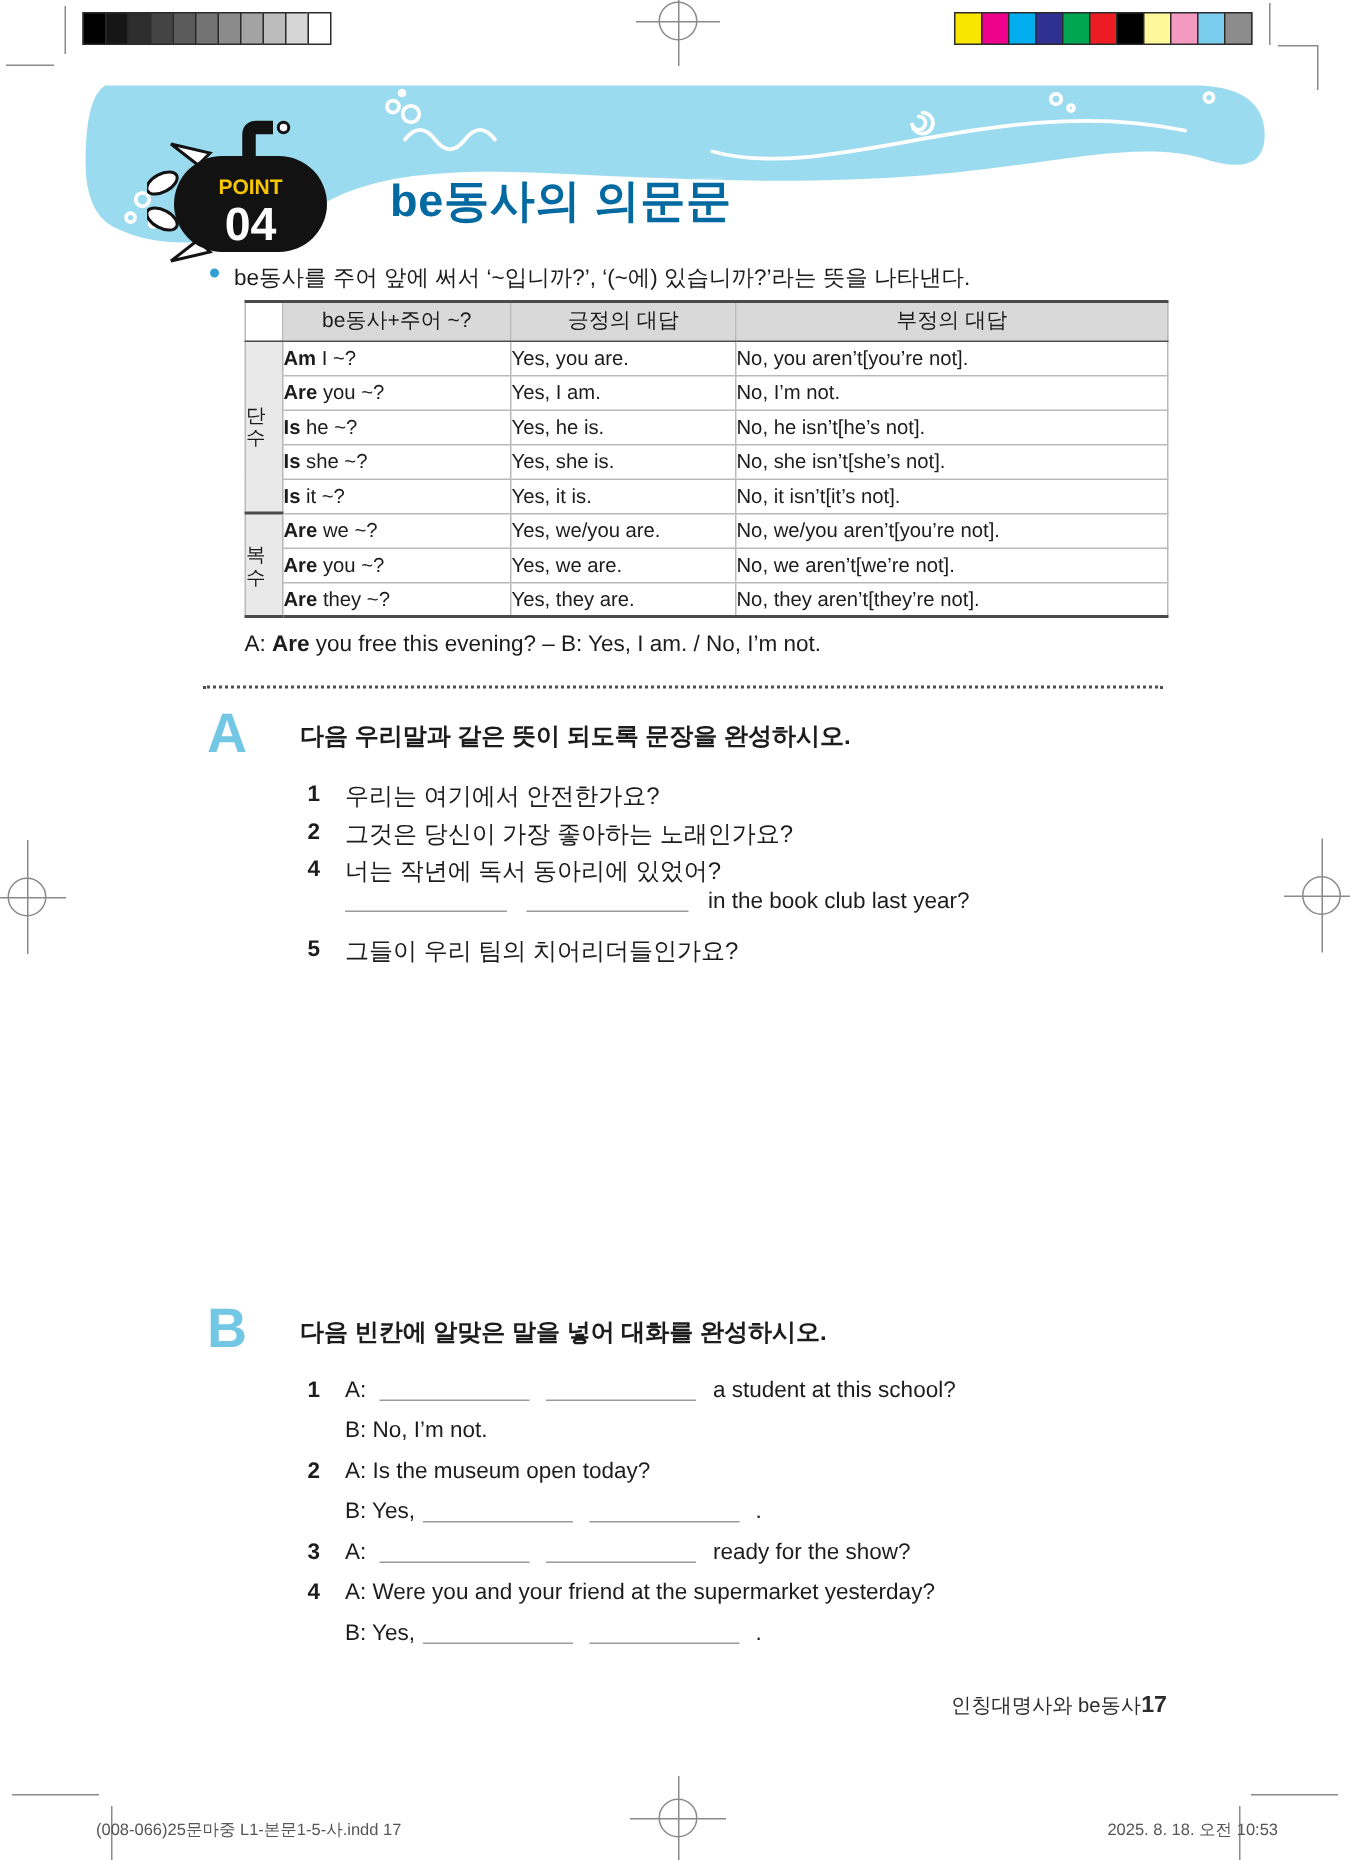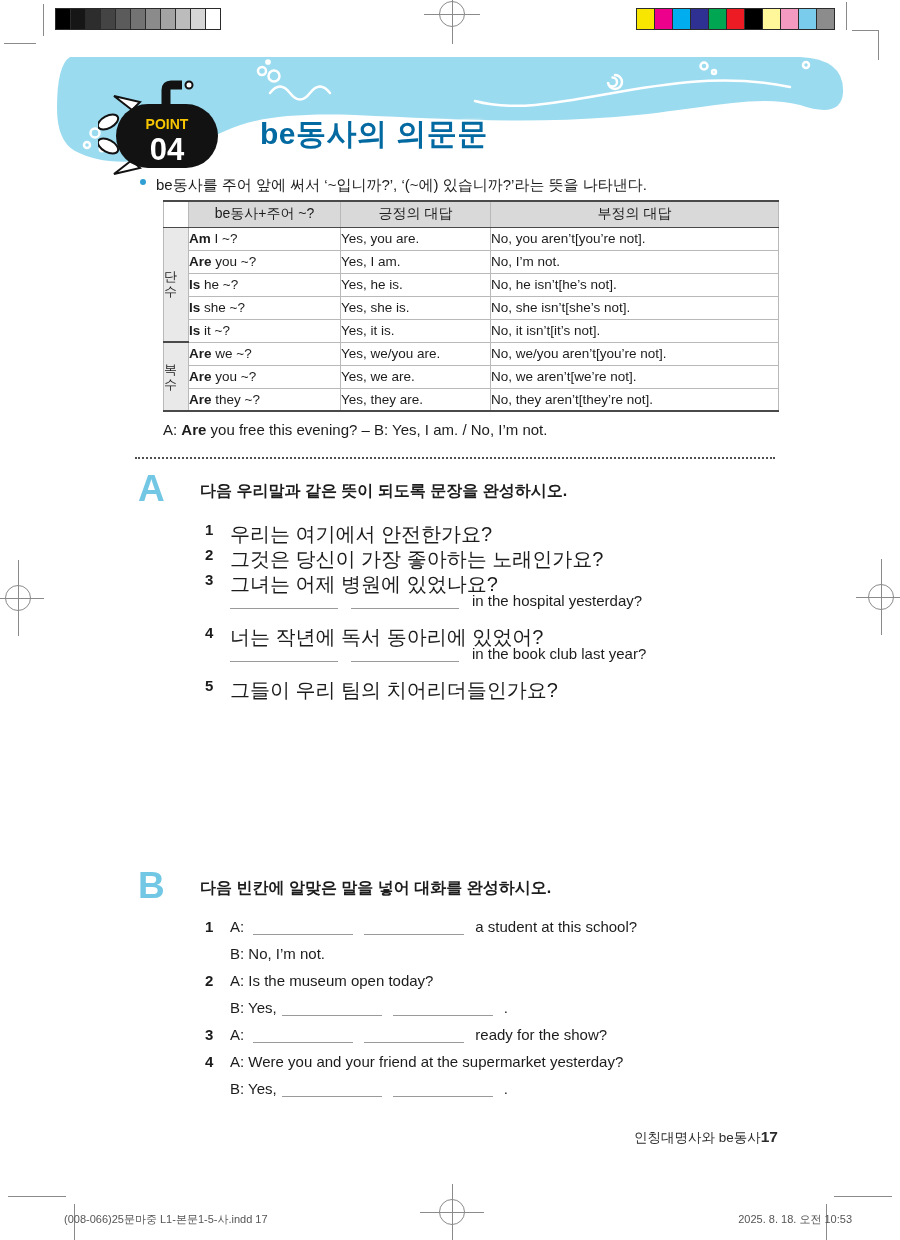--- a/index.html
+++ b/index.html
@@ -55,21 +55,21 @@
 
   
   .section { position:absolute; left:138px; width:690px; }
   #section-a { top:472px; }
   #section-b { top:869px; }
   .sec-head { display:flex; align-items:flex-start; }
   .sec-letter { font-size:37px; font-weight:bold; color:#72c7e4; width:62px; line-height:34px; flex:none; }
   .sec-instr { font-size:16px; font-weight:bold; padding-top:9px; }
   .items { margin-top:15px; padding-left:67px; }
   .num { display:inline-block; width:25px; font-weight:bold; font-size:15px; vertical-align:top; }
-  .kor { font-size:20px; }
+  .kor { font-size:16px; }
   .blank { display:inline-block; border-bottom:1.5px solid #9a9a9a; height:15px; vertical-align:-3px; }
   .a-item { margin-bottom:4px; }
   .a-item .line1 { height:21px; }
   .a-item .line2 { height:28px; padding-left:25px; font-size:15px; }
   .a-item .blank { width:108px; margin-right:13px; }
   .b-item .line { height:27px; font-size:15px; }
   .b-item .line .nosp { padding-left:25px; }
   .b-item .blank { width:100px; margin:0 11px 0 5px; }
   .b-item .blank + .blank { margin-left:0; }
 
@@ -262,24 +262,20 @@
     <div class="sec-instr">다음 우리말과 같은 뜻이 되도록 문장을 완성하시오.</div>
   </div>
   <div class="items">
       <div class="a-item">
         <div class="line1"><span class="num">1</span><span class="kor">우리는 여기에서 안전한가요?</span></div>
       </div>
       <div class="a-item">
         <div class="line1"><span class="num">2</span><span class="kor">그것은 당신이 가장 좋아하는 노래인가요?</span></div>
       </div>
       <div class="a-item">
-        <div class="line1"><span class="num">3</span><span class="kor">그녀는 어제 병원에 있었나요?</span></div>
-        <div class="line2"><span class="blank"></span><span class="blank"></span><span>in the hospital yesterday?</span></div>
-      </div>
-      <div class="a-item">
         <div class="line1"><span class="num">4</span><span class="kor">너는 작년에 독서 동아리에 있었어?</span></div>
         <div class="line2"><span class="blank"></span><span class="blank"></span><span>in the book club last year?</span></div>
       </div>
       <div class="a-item">
         <div class="line1"><span class="num">5</span><span class="kor">그들이 우리 팀의 치어리더들인가요?</span></div>
       </div>
     </div>
 </div>
 
 <div id="section-b" class="section">

